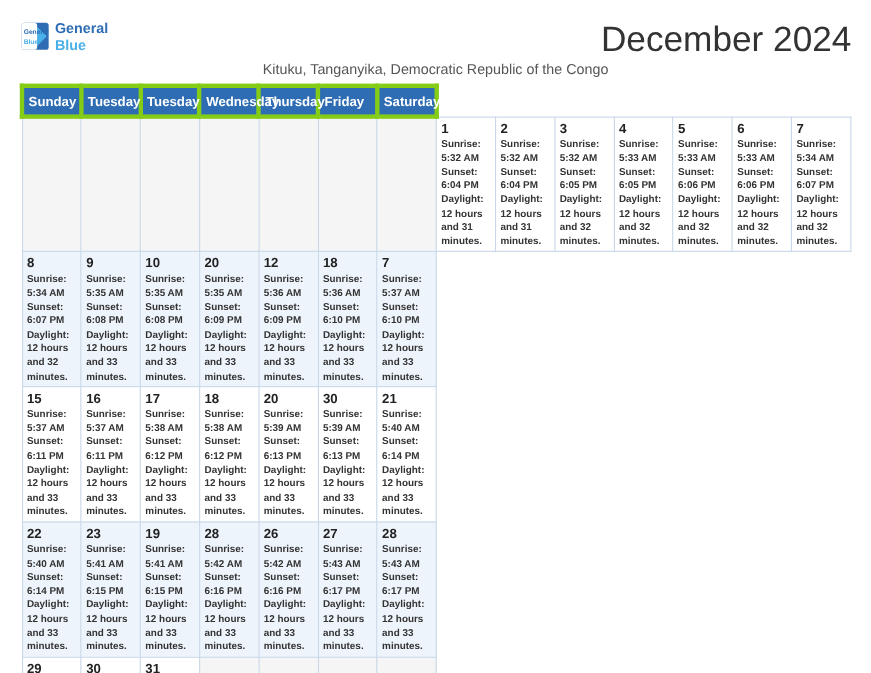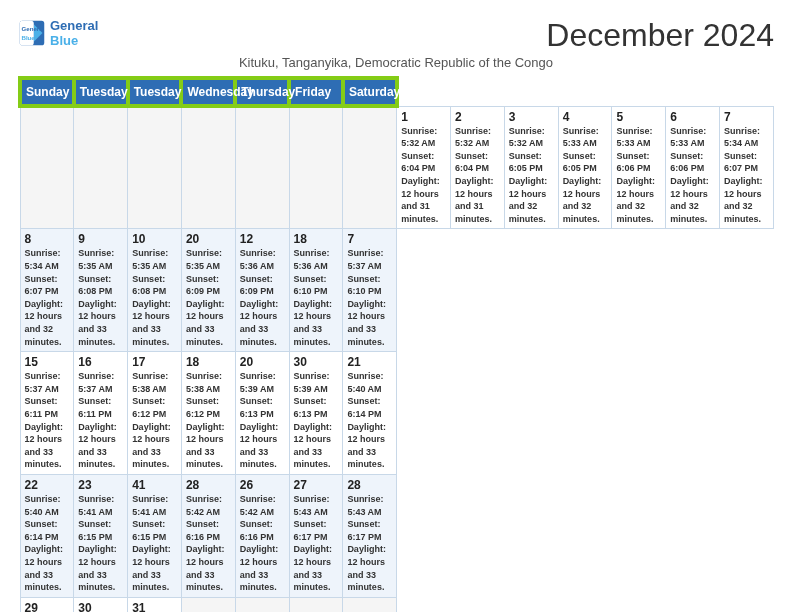--- a/index.html
+++ b/index.html
@@ -226,21 +226,21 @@
         <tr>
           <td>
             <span class="day-num">22</span>
             <div class="day-info">Sunrise: 5:40 AM<br>Sunset: 6:14 PM<br>Daylight: 12 hours and 33 minutes.</div>
           </td>
           <td>
             <span class="day-num">23</span>
             <div class="day-info">Sunrise: 5:41 AM<br>Sunset: 6:15 PM<br>Daylight: 12 hours and 33 minutes.</div>
           </td>
           <td>
-            <span class="day-num">41</span>
+            <span class="day-num">19</span>
             <div class="day-info">Sunrise: 5:41 AM<br>Sunset: 6:15 PM<br>Daylight: 12 hours and 33 minutes.</div>
           </td>
           <td>
             <span class="day-num">28</span>
             <div class="day-info">Sunrise: 5:42 AM<br>Sunset: 6:16 PM<br>Daylight: 12 hours and 33 minutes.</div>
           </td>
           <td>
             <span class="day-num">26</span>
             <div class="day-info">Sunrise: 5:42 AM<br>Sunset: 6:16 PM<br>Daylight: 12 hours and 33 minutes.</div>
           </td>

